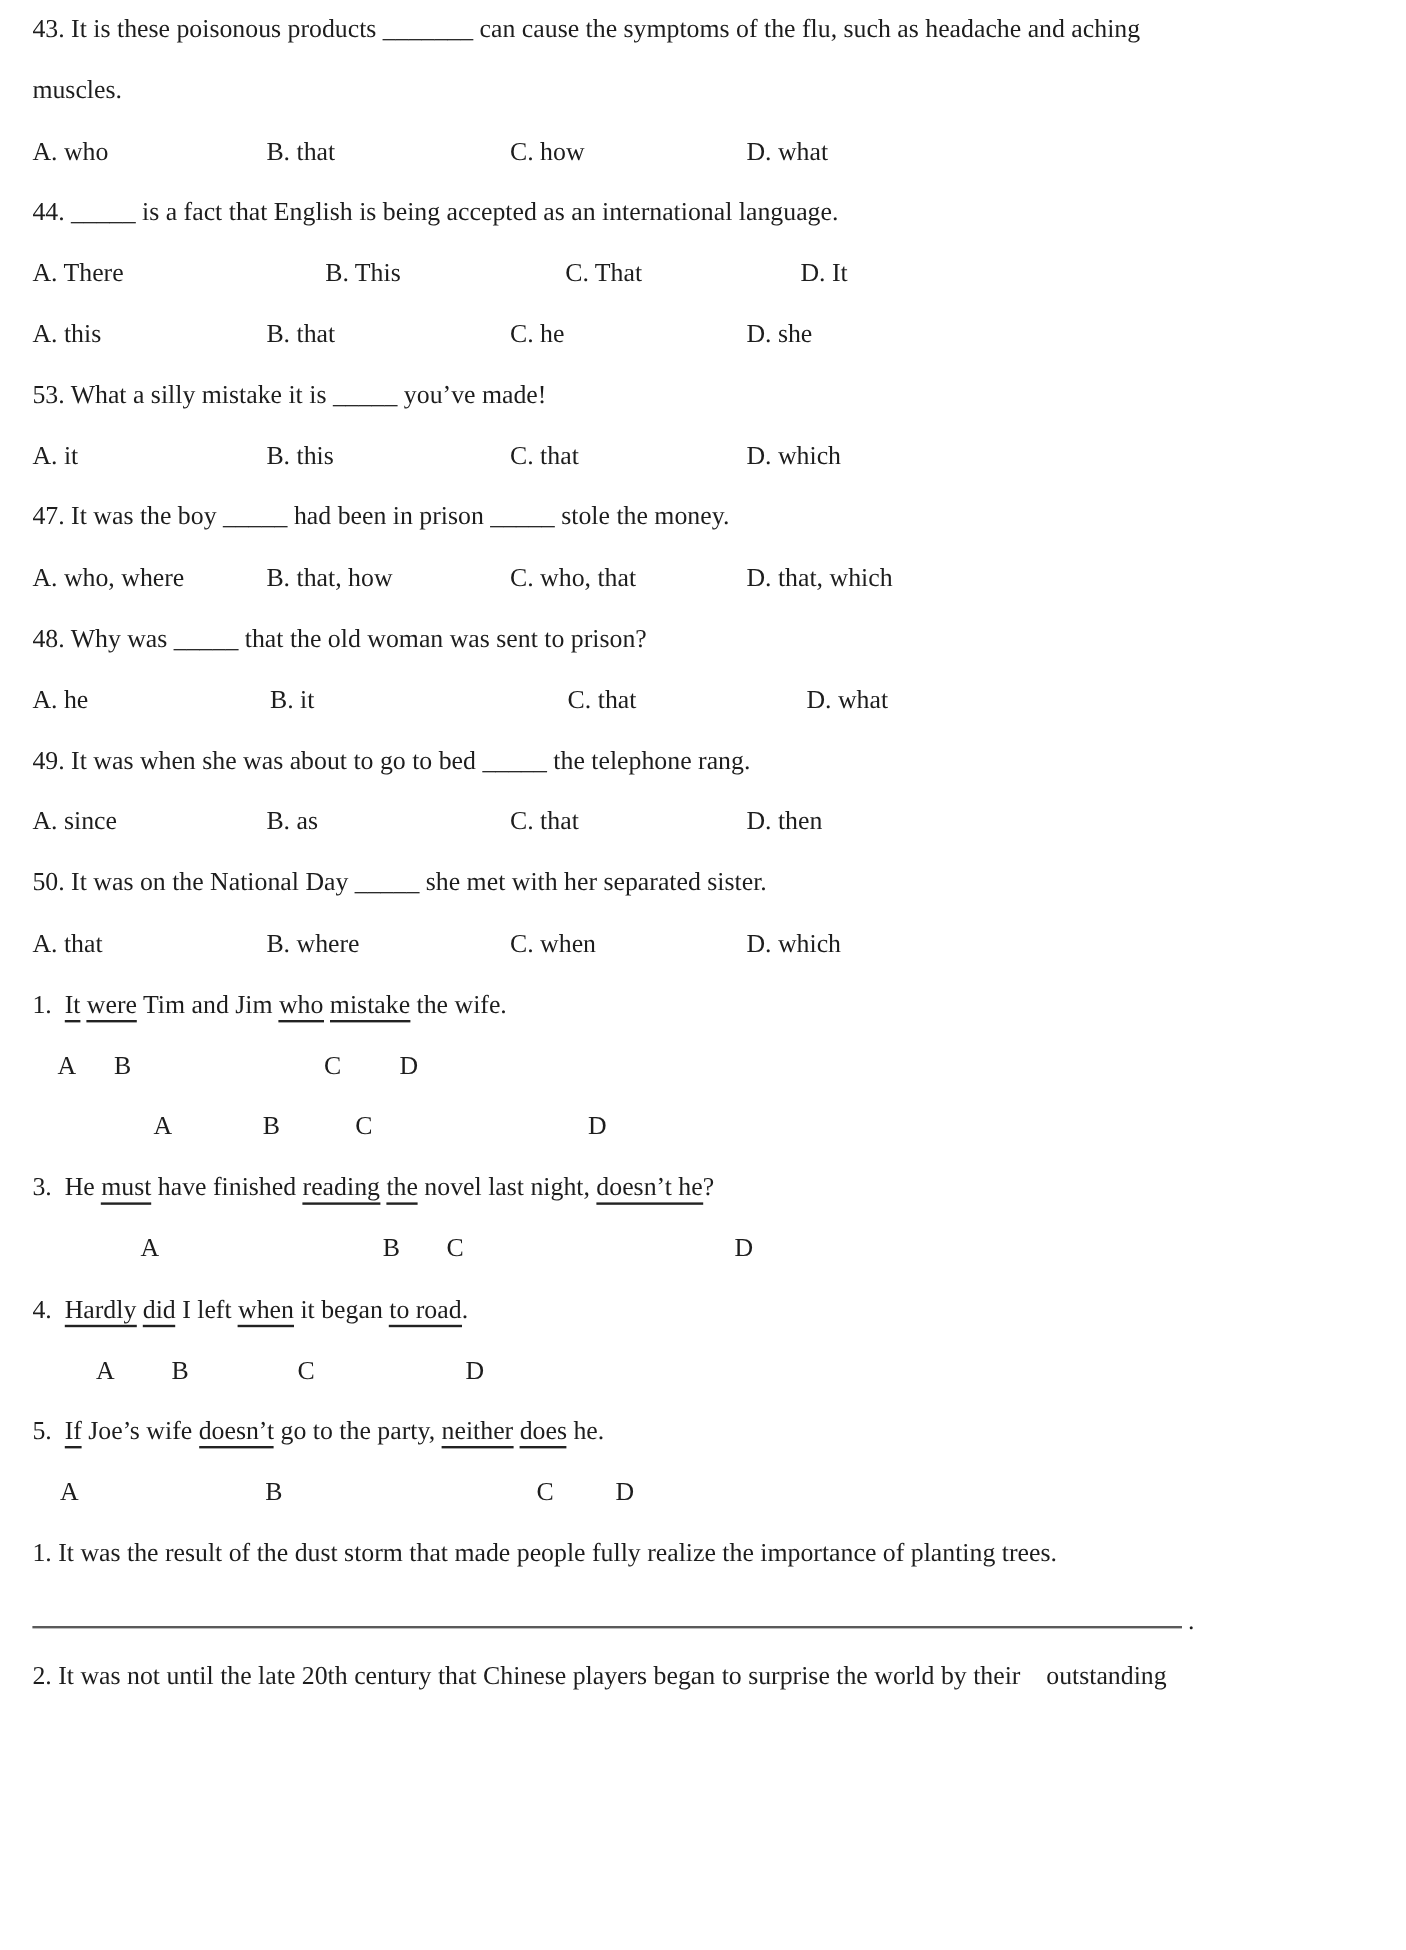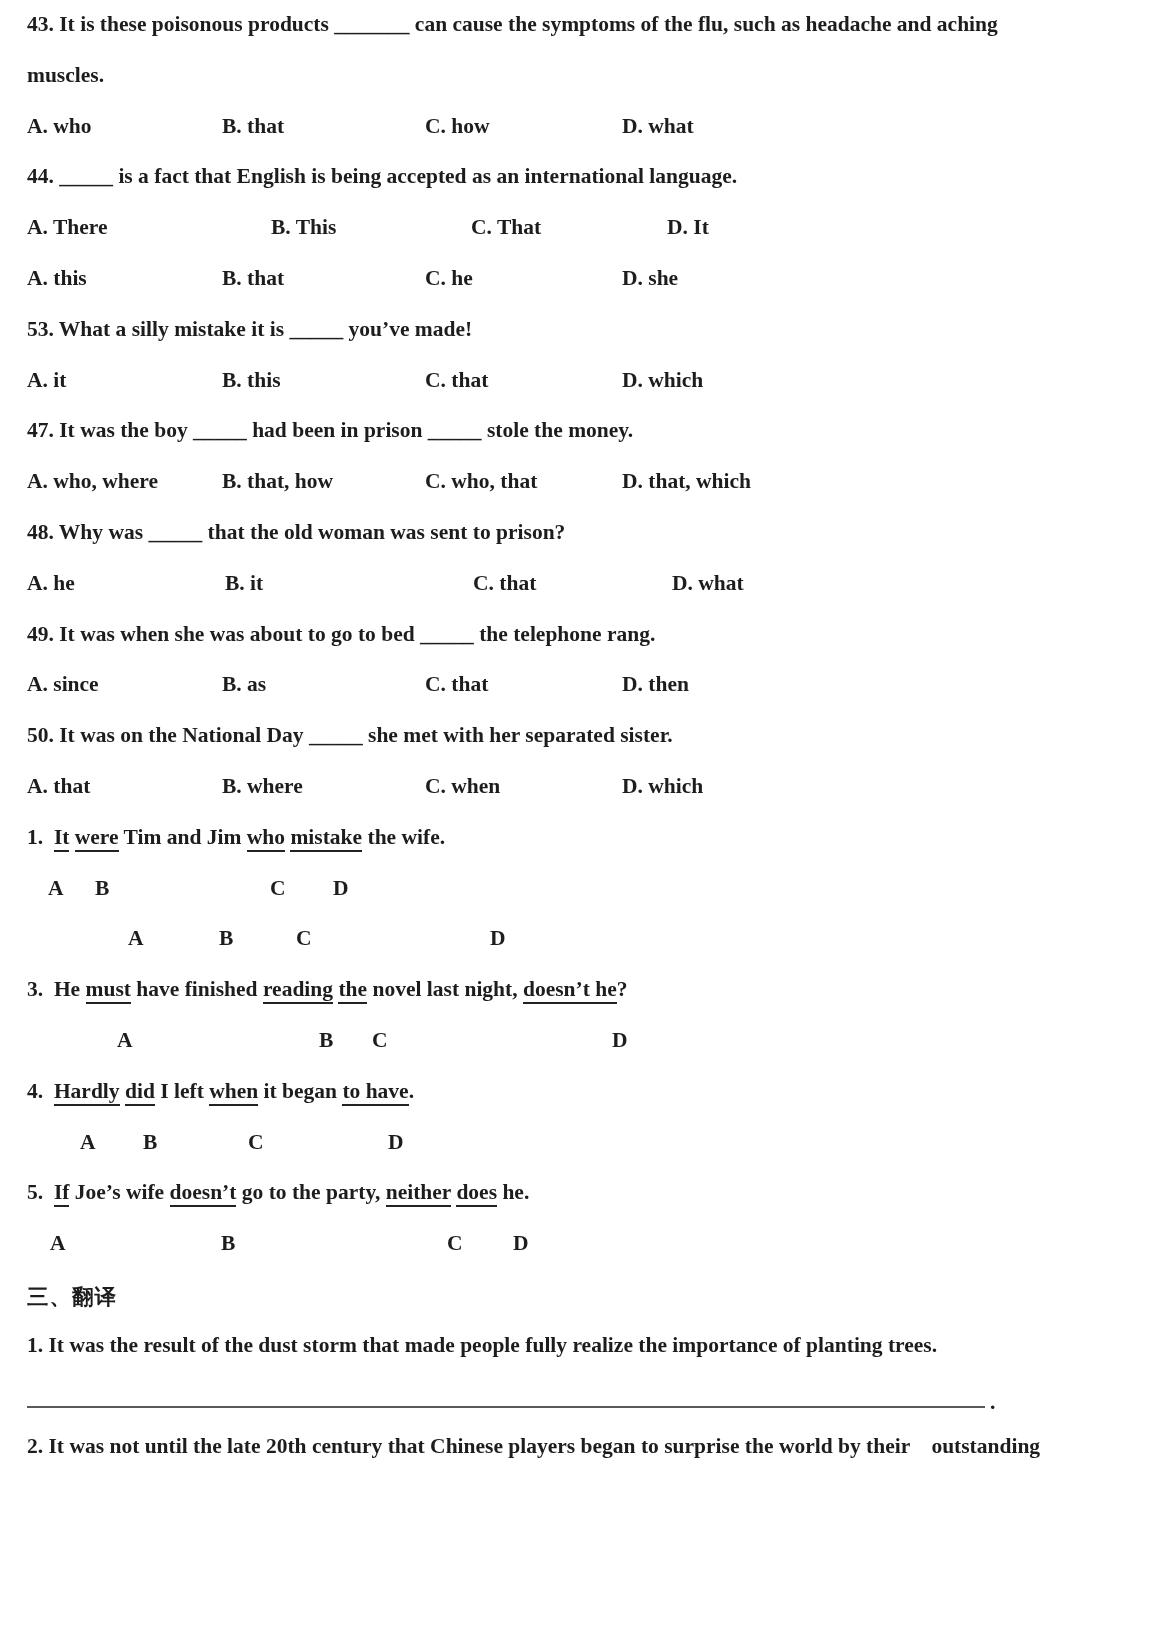--- a/index.html
+++ b/index.html
@@ -3,21 +3,21 @@
 <meta charset="utf-8">
 <title>Document</title>
 <style>
   html,body{margin:0;padding:0;}
   body{
     width:1172px;height:1625px;overflow:hidden;background:#ffffff;
     font-family:"Liberation Serif","DejaVu Serif",serif;
     font-size:21.5px;color:#1d1d1d;
   }
   .page{position:relative;padding:12px 20px 0 27px;width:1125px;}
-  .row{position:relative;height:50.8px;font-weight:bold;}
+  .row{position:relative;height:50.8px;}
   .pre{white-space:pre;}
   .opt,.ltr{position:absolute;top:0;white-space:pre;}
   .u{border-bottom:2px solid #222;padding-bottom:1px;}
   .section-title{letter-spacing:1px;}
   .blank-line{
     display:inline-block;width:958px;height:1.05em;
     border-bottom:2px solid #5a5a5a;margin-right:5px;vertical-align:baseline;
   }
 </style>
 </head>
@@ -106,36 +106,35 @@
     </div>
 
   <div class="row"><span class="pre">3.  He </span><span class="pre u">must</span><span class="pre"> have finished </span><span class="pre u">reading</span><span class="pre"> </span><span class="pre u">the</span><span class="pre"> novel last night, </span><span class="pre u">doesn’t he</span><span class="pre">?</span></div>
   <div class="row">
       <span class="ltr" style="left:90px">A</span>
       <span class="ltr" style="left:292px">B</span>
       <span class="ltr" style="left:345px">C</span>
       <span class="ltr" style="left:585px">D</span>
     </div>
 
-  <div class="row"><span class="pre">4.  </span><span class="pre u">Hardly</span><span class="pre"> </span><span class="pre u">did</span><span class="pre"> I left </span><span class="pre u">when</span><span class="pre"> it began </span><span class="pre u">to have</span><span class="pre">.</span></div>
+  <div class="row"><span class="pre">4.  </span><span class="pre u">Hardly</span><span class="pre"> </span><span class="pre u">did</span><span class="pre"> I left </span><span class="pre u">when</span><span class="pre"> it began </span><span class="pre u">to road</span><span class="pre">.</span></div>
   <div class="row">
       <span class="ltr" style="left:53px">A</span>
       <span class="ltr" style="left:116px">B</span>
       <span class="ltr" style="left:221px">C</span>
       <span class="ltr" style="left:361px">D</span>
     </div>
 
   <div class="row"><span class="pre">5.  </span><span class="pre u">If</span><span class="pre"> Joe’s wife </span><span class="pre u">doesn’t</span><span class="pre"> go to the party, </span><span class="pre u">neither</span><span class="pre"> </span><span class="pre u">does</span><span class="pre"> he.</span></div>
   <div class="row">
       <span class="ltr" style="left:23px">A</span>
       <span class="ltr" style="left:194px">B</span>
       <span class="ltr" style="left:420px">C</span>
       <span class="ltr" style="left:486px">D</span>
     </div>
 
-  <div class="row pre section-title">三、翻译</div>
 
   <div class="row pre">1. It was the result of the dust storm that made people fully realize the importance of planting trees.</div>
   <div class="row"><span class="blank-line"></span><span class="pre">.</span></div>
 
   <div class="row pre">2. It was not until the late 20th century that Chinese players began to surprise the world by their    outstanding</div>
 
 </div>
 
 </body></html>

